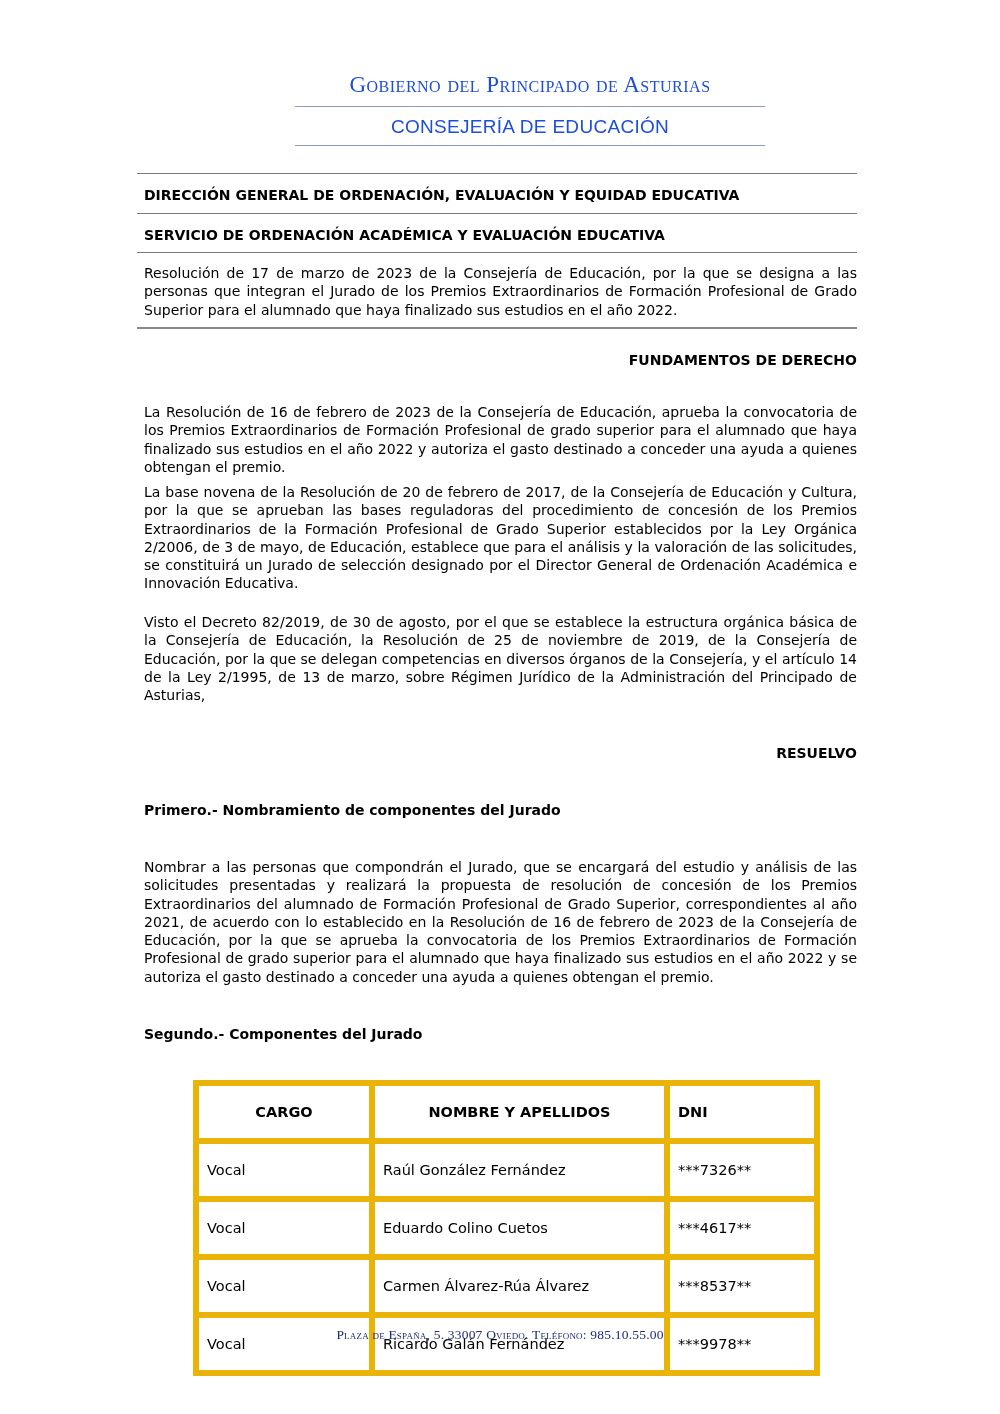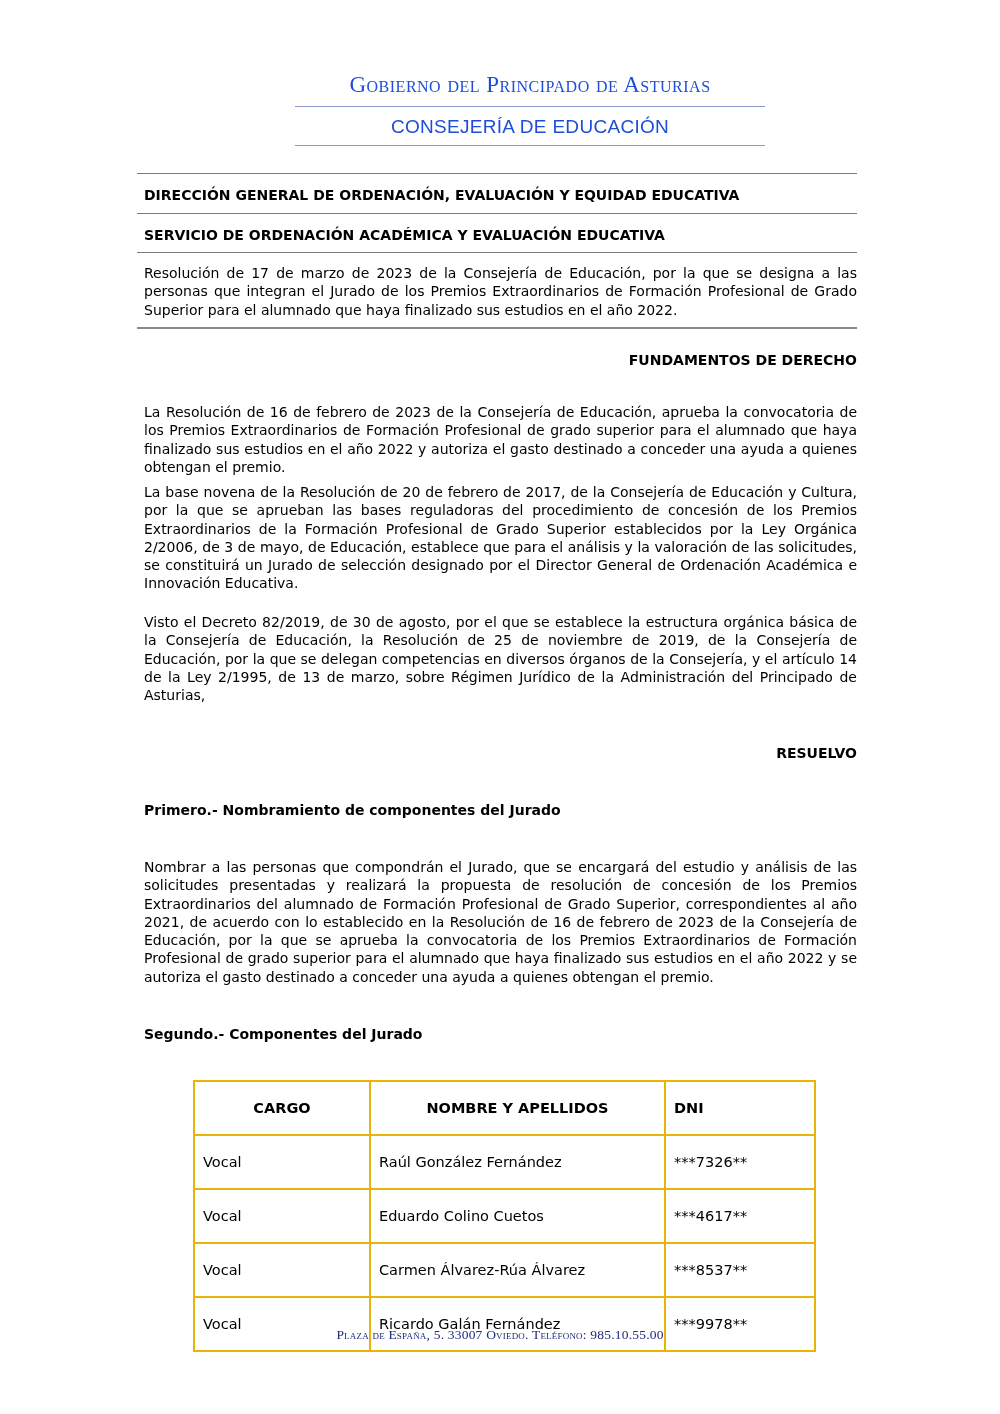--- a/index.html
+++ b/index.html
@@ -13,21 +13,21 @@
     .lh-line2 { height: 1px; background: #8e98c8; margin-top: 8px; }
 
     .rule { position: absolute; left: 137px; width: 720px; height: 1px; background: #7a7a7a; }
     .rule.thick { height: 2px; background: #8a8a8a; }
 
     .hd { position: absolute; left: 144px; width: 712px; font-weight: bold; font-size: 14px; line-height: 18px; white-space: nowrap; }
     .para { position: absolute; left: 144px; width: 713px; font-size: 14px; line-height: 18.3px; text-align: justify; }
     .center { position: absolute; left: 144px; width: 713px; text-align: right; font-weight: bold; font-size: 14px; line-height: 18px; }
 
     table.jury { position: absolute; left: 193px; top: 1080px; border-collapse: collapse; font-size: 14.5px; }
-    table.jury td, table.jury th { border: 2px solid #eab308; padding: 16px 8px; height: 22px; line-height: 20px; text-align: left; white-space: nowrap; }
+    table.jury td, table.jury th { border: 6px solid #eab308; padding: 16px 8px; height: 22px; line-height: 20px; text-align: left; white-space: nowrap; }
     table.jury th { font-weight: bold; text-align: center; }
     table.jury th.dni { text-align: left; }
     .c1 { width: 176px; } .c2 { width: 295px; } .c3 { width: 150px; }
 
     .footer { position: absolute; left: 0; width: 1000px; top: 1327px; text-align: center; color: #1f2a7a; font-family: "Liberation Serif", serif; font-size: 13.5px; font-variant: small-caps; letter-spacing: 0.2px; }
   </style>
 </head>
 <body>
 
 <div class="letterhead">

